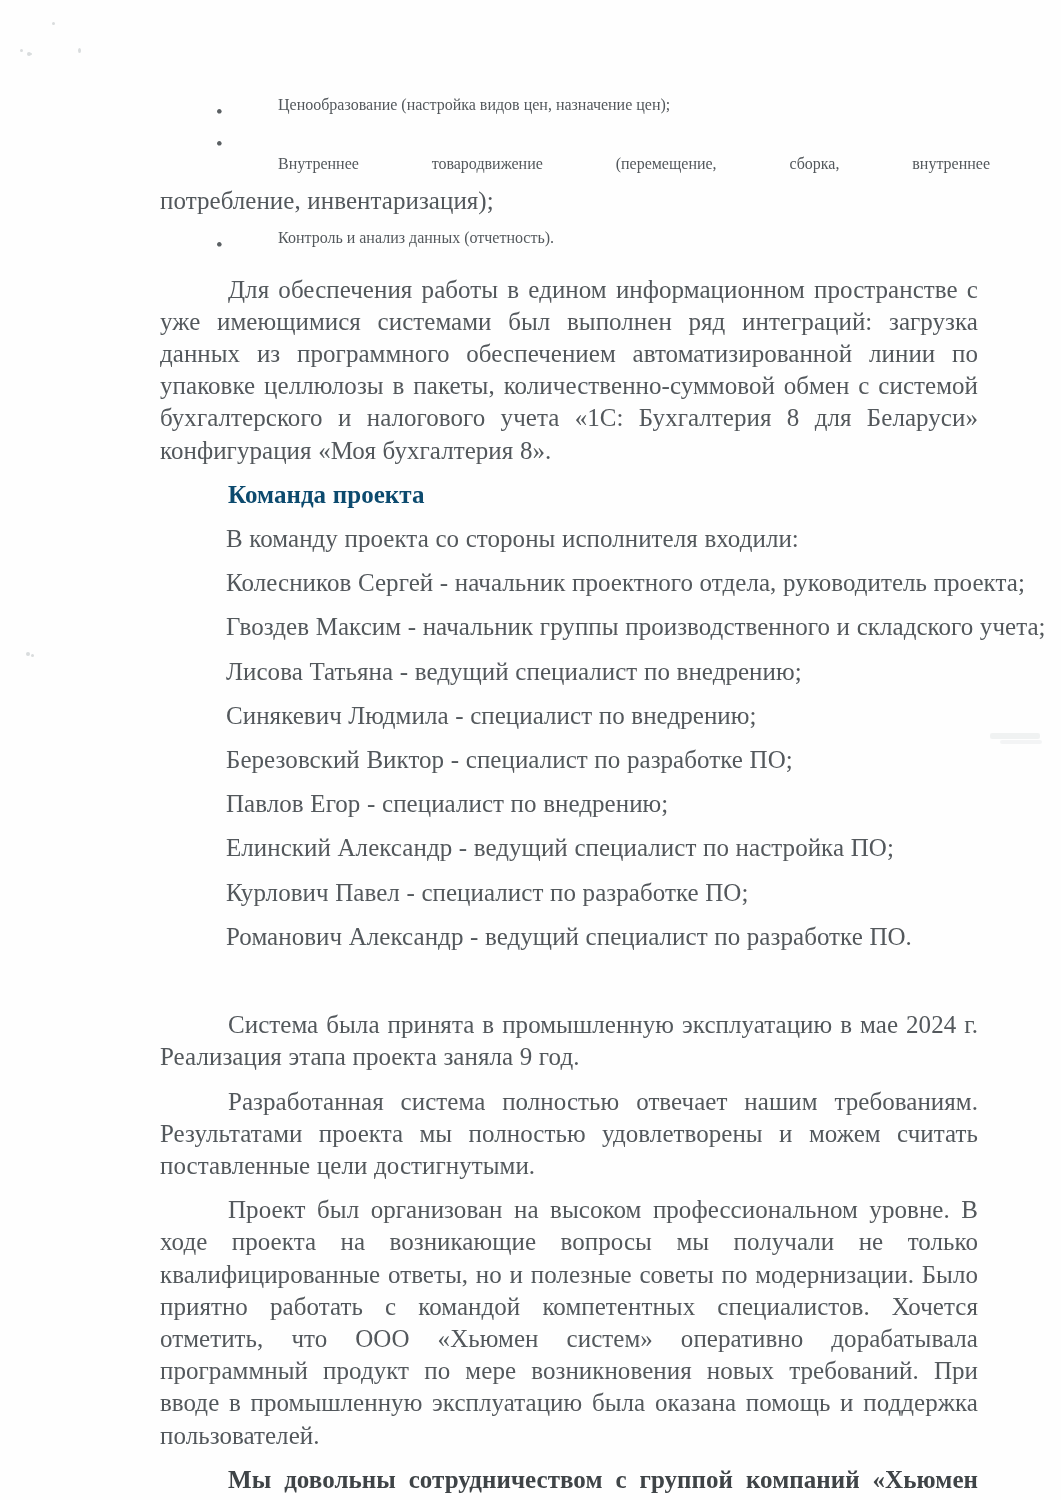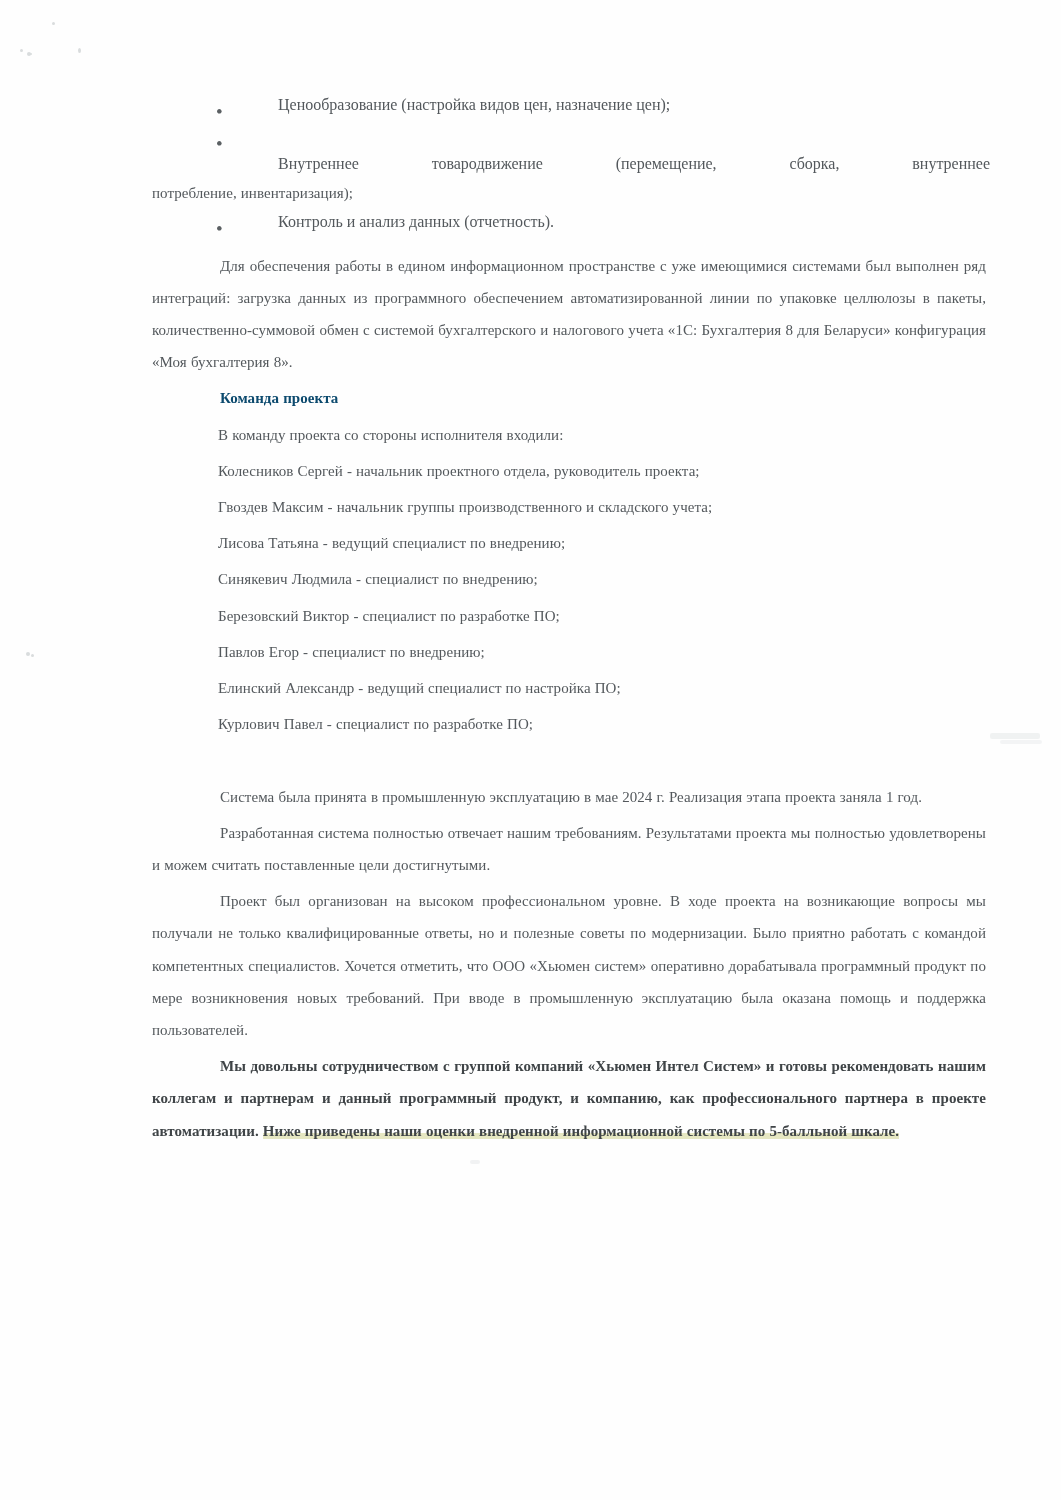--- a/index.html
+++ b/index.html
@@ -28,22 +28,22 @@
     border-radius: 2px;
     background: #ebedee;
   }
   .content {
     position: absolute;
     left: 148px;
     top: 96px;
     width: 842px;
   }
   p, li, div.line {
-    margin: 4px;
-    font-size: 15px;
+    margin: 12px;
+    font-size: 25px;
     line-height: 32.2px;
     text-align: justify;
     text-justify: inter-word;
     letter-spacing: 0.05px;
     word-spacing: 0.3px;
   }
   .bullet-row {
     display: flex;
     align-items: flex-start;
     text-align: justify;
@@ -135,24 +135,25 @@
     <p class="roster-line">В команду проекта со стороны исполнителя входили:</p>
 
     <p class="roster-line">Колесников Сергей - начальник проектного отдела, руководитель проекта;</p>
     <p class="roster-line">Гвоздев Максим - начальник группы производственного и складского учета;</p>
     <p class="roster-line">Лисова Татьяна - ведущий специалист по внедрению;</p>
     <p class="roster-line">Синякевич Людмила - специалист по внедрению;</p>
     <p class="roster-line">Березовский Виктор - специалист по разработке ПО;</p>
     <p class="roster-line">Павлов Егор - специалист по внедрению;</p>
     <p class="roster-line">Елинский Александр - ведущий специалист по настройка ПО;</p>
     <p class="roster-line">Курлович Павел - специалист по разработке ПО;</p>
+    <p class="roster-line">Романович Александр - ведущий специалист по разработке ПО.</p>
 
     <div class="spacer"></div>
 
-    <p class="para">Система была принята в промышленную эксплуатацию в мае 2024 г. Реализация этапа проекта заняла 1 год.</p>
+    <p class="para">Система была принята в промышленную эксплуатацию в мае 2024 г. Реализация этапа проекта заняла 9 год.</p>
 
 
     <p class="para">Разработанная система полностью отвечает нашим требованиям. Результатами проекта мы полностью удовлетворены и можем считать поставленные цели достигнутыми.</p>
     <p class="para">Проект был организован на высоком профессиональном уровне. В ходе проекта на возникающие вопросы мы получали не только квалифицированные ответы, но и полезные советы по модернизации. Было приятно работать с командой компетентных специалистов. Хочется отметить, что ООО «Хьюмен систем» оперативно дорабатывала программный продукт по мере возникновения новых требований. При вводе в промышленную эксплуатацию была оказана помощь и поддержка пользователей.</p>
 
     <p class="para dark-line"><span>Мы довольны сотрудничеством с группой компаний «Хьюмен Интел Систем» и готовы рекомендовать нашим коллегам и партнерам и данный программный продукт, и компанию, как профессионального партнера в проекте автоматизации. </span><span class="hl">Ниже приведены наши оценки внедренной информационной системы по 5-балльной шкале.</span></p>
 
   </div>
 </div>
 

